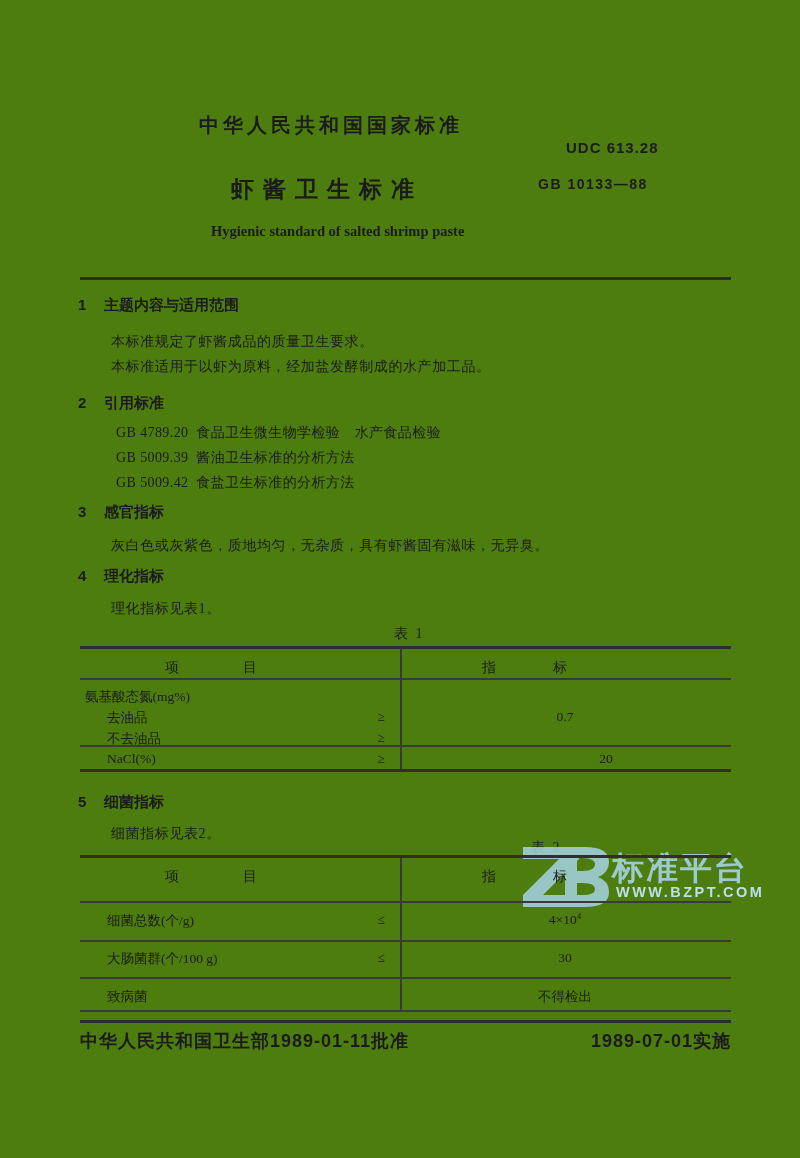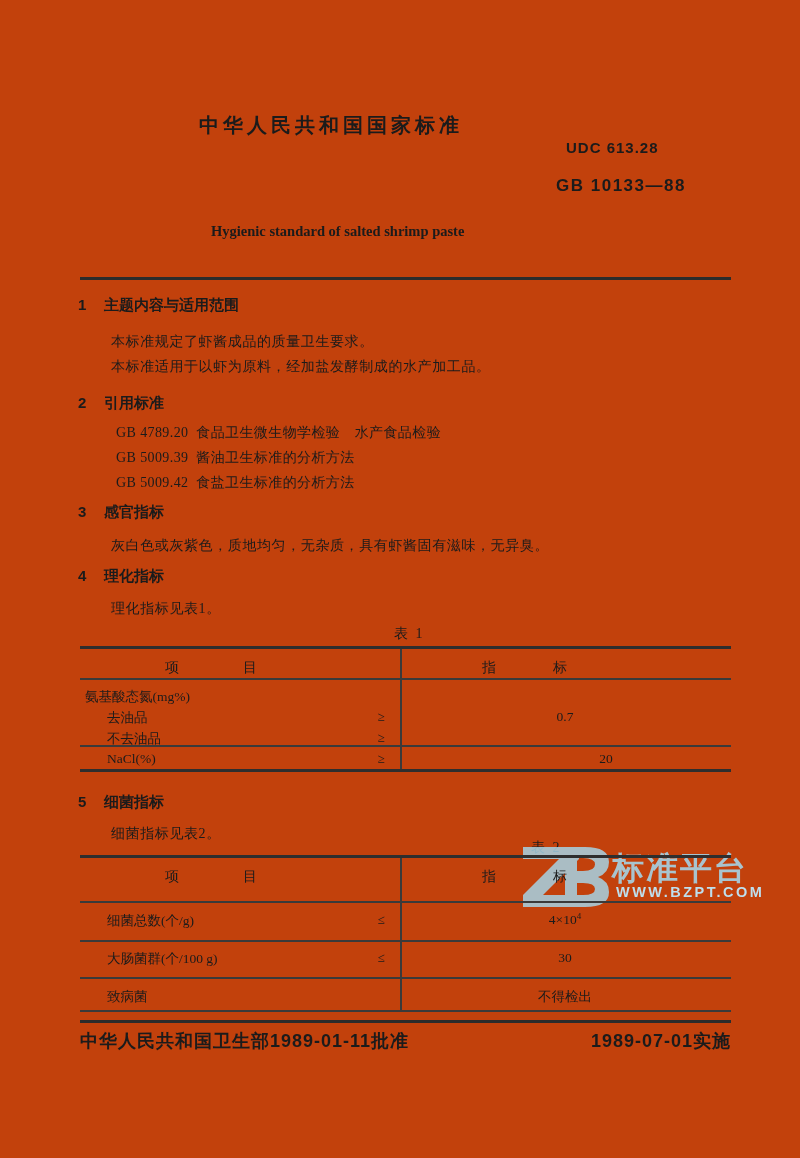--- a/index.html
+++ b/index.html
@@ -1,26 +1,26 @@
 <!DOCTYPE html>
 <html><head>
 <meta charset="utf-8">
 <style>
   html,body{margin:0;padding:0;background:#e8e8e8;}
-  .page{position:relative;width:800px;height:1158px;margin:0 auto;background:#c2410c;overflow:hidden;color:#1b1b1b;}
+  .page{position:relative;width:800px;height:1158px;margin:0 auto;background:#4d7c0f;overflow:hidden;color:#1b1b1b;}
   .abs{position:absolute;white-space:nowrap;}
   .sans{font-family:"Liberation Sans","DejaVu Sans",sans-serif;}
   .serif{font-family:"Liberation Serif","DejaVu Serif",serif;}
   .bold{font-weight:bold;}
 
   
   .hdr-banner{left:199px;top:112px;font-size:20px;letter-spacing:4px;}
   .hdr-udc{left:566px;top:139px;font-size:15px;letter-spacing:1px;}
   .hdr-title{left:231px;top:174px;font-size:23px;letter-spacing:9px;}
-  .hdr-gb{left:556px;top:176px;font-size:17px;letter-spacing:1.5px;}
+  .hdr-gb{left:538px;top:176px;font-size:14px;letter-spacing:1.5px;}
   .hdr-en{left:211px;top:223px;font-size:14.5px;}
   .rule-head{left:80px;top:277px;width:651px;height:3px;background:#2c2c2c;}
 
   
   .sec{font-size:15px;}
   .sec .sec-num{display:inline-block;min-width:10px;}
   .sec .sec-title{margin-left:16px;}
   .body-p{font-size:14px;letter-spacing:0.6px;}
   .ref{font-size:14px;letter-spacing:0.4px;white-space:pre;}
 
@@ -51,20 +51,21 @@
   .wm-brand{left:612px;top:847px;font-size:32px;font-weight:bold;letter-spacing:2px;color:#a6d3e5;opacity:0.9;}
   .wm-url{left:616px;top:884px;font-size:14.5px;font-weight:bold;letter-spacing:2.5px;color:#bedfee;}
 </style>
 </head>
 <body>
 
 <div class="page">
 
   <div class="abs sans bold hdr-banner">中华人民共和国国家标准</div>
   <div class="abs sans bold hdr-udc">UDC 613.28</div>
+  <div class="abs sans bold hdr-title">虾酱卫生标准</div>
   <div class="abs sans bold hdr-gb">GB 10133—88</div>
   <div class="abs serif bold hdr-en">Hygienic standard of salted shrimp paste</div>
   <div class="abs rule-head"></div>
 
   <div class="abs sans bold sec" style="left:78px;top:296px;">
     <span class="sec-num">1</span><span class="sec-title">主题内容与适用范围</span>
   </div>
   <div class="abs serif body-p" style="left:111px;top:358px;">本标准适用于以虾为原料，经加盐发酵制成的水产加工品。</div>
   <div class="abs serif body-p" style="left:111px;top:333px;">本标准规定了虾酱成品的质量卫生要求。</div>
 

